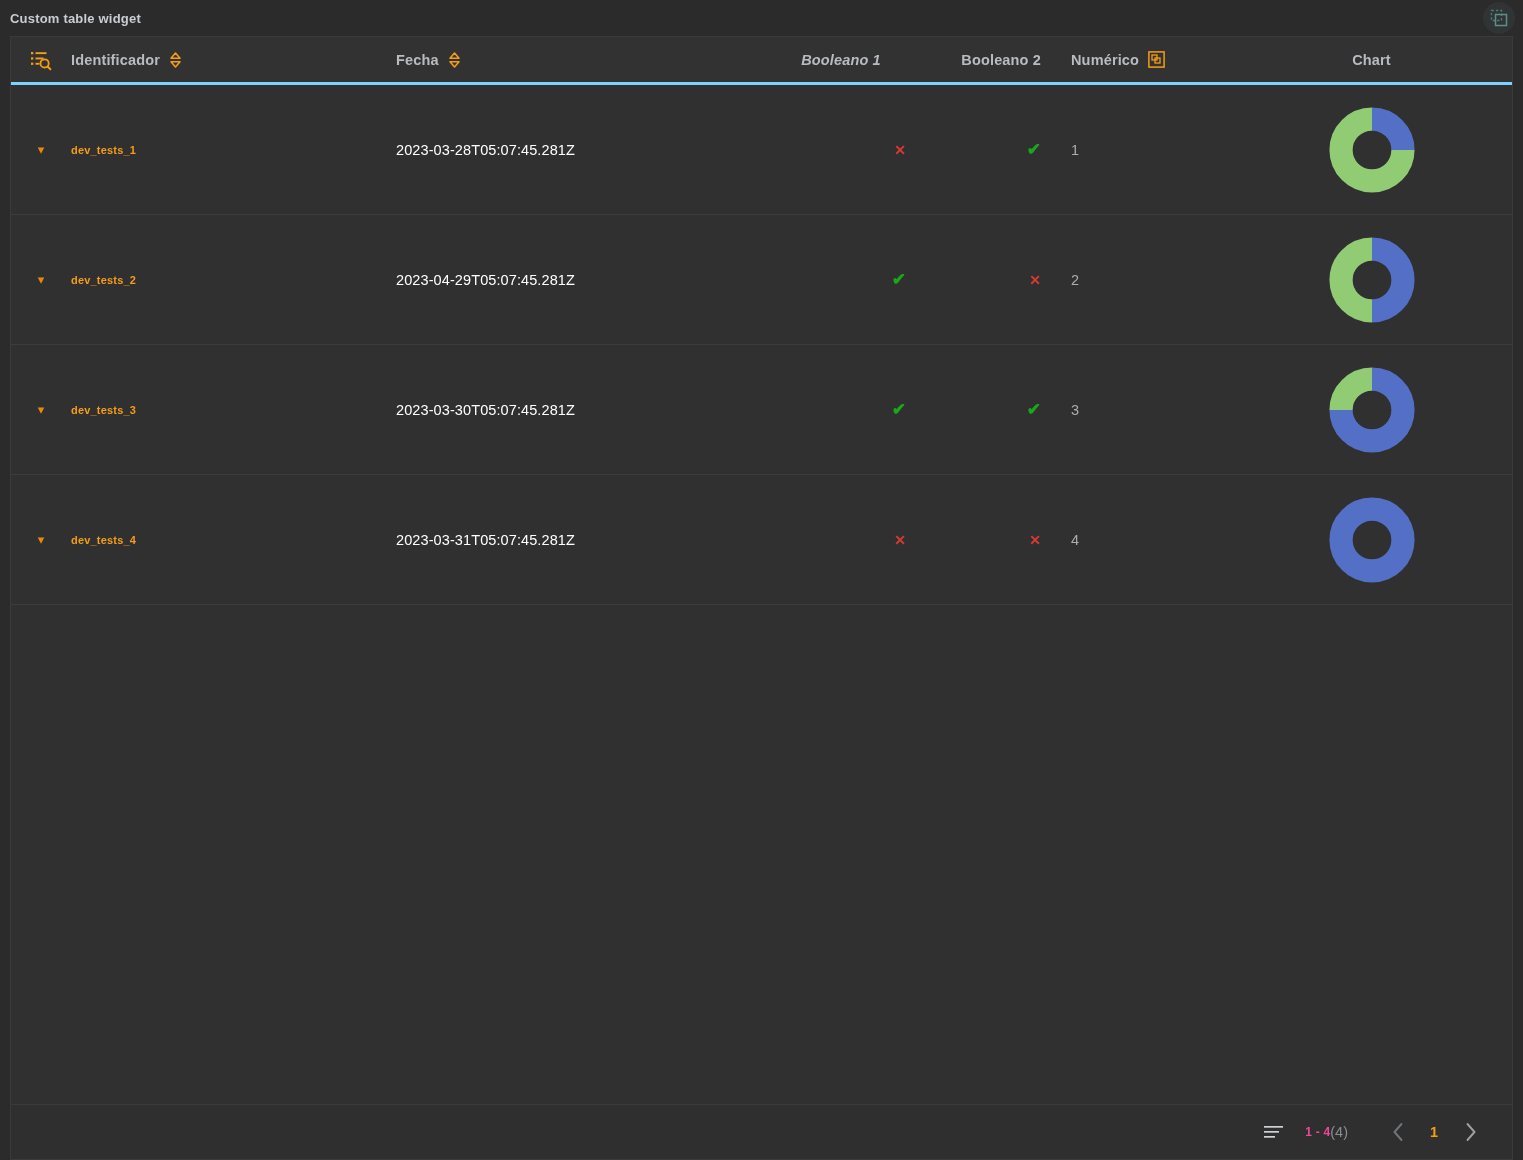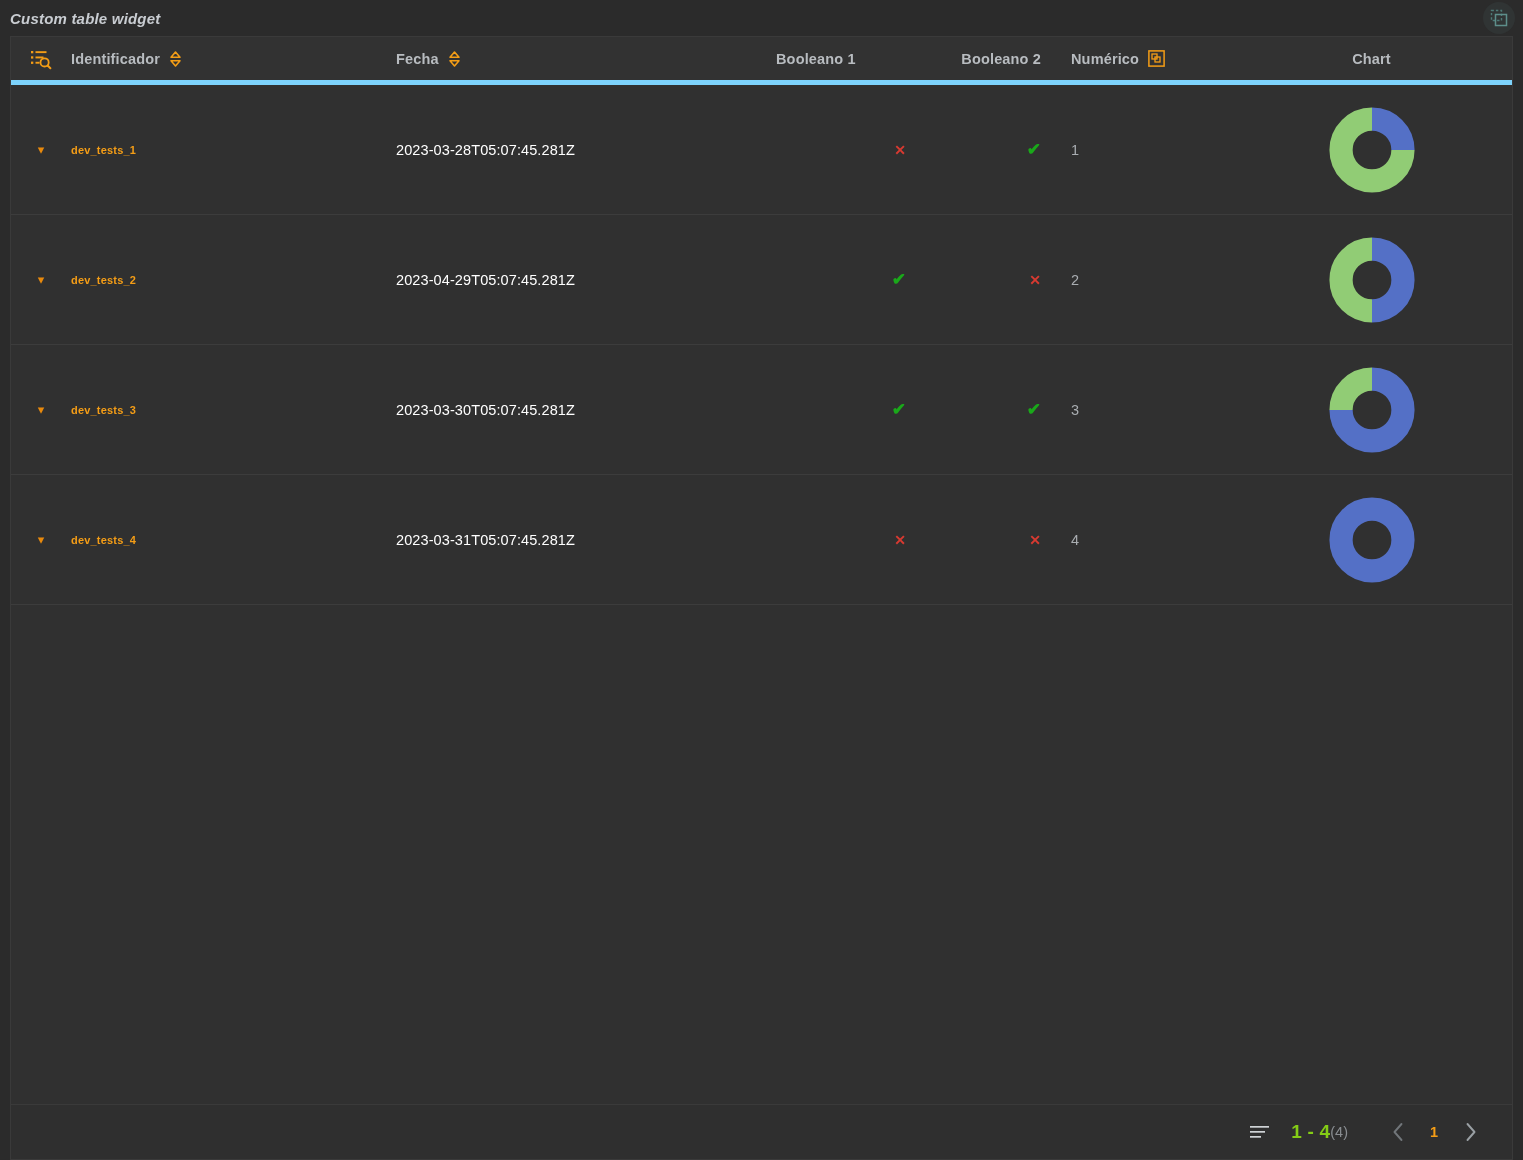--- a/index.html
+++ b/index.html
@@ -24,25 +24,24 @@
   
   .widget-titlebar {
     height: 36px;
     flex: 0 0 36px;
     display: flex;
     align-items: center;
     padding: 0 10px;
     position: relative;
   }
   .widget-title {
-    font-size: 15px;
+    font-size: 13px;
     font-weight: 700;
     color: #c9cdd2;
     letter-spacing: 0.2px;
-    font-style: italic;
   }
   .titlebar-actions {
     position: absolute;
     right: 8px;
     top: 2px;
     display: flex;
     align-items: center;
   }
   .icon-btn-round {
     width: 32px; height: 32px;
@@ -65,38 +64,38 @@
     flex-direction: column;
     min-height: 0;
     overflow: hidden;
   }
 
   .thead {
     flex: 0 0 48px;
     display: flex;
     align-items: center;
     background: #323232;
-    border-bottom: 5px solid #7dd3fc;
+    border-bottom: 3px solid #7dd3fc;
   }
 
   .th {
     display: flex;
     align-items: center;
     gap: 9px;
     font-size: 14.5px;
     font-weight: 700;
     color: #b8bcc0;
     letter-spacing: 0.15px;
     white-space: nowrap;
   }
 
   .th-expand  { width: 60px; justify-content: center; }
   .th-id      { width: 325px; }
   .th-fecha   { width: 380px; }
-  .th-bool1   { width: 130px; justify-content: flex-start; }
+  .th-bool1   { width: 130px; justify-content: center; font-style: italic; }
   .th-bool2   { width: 135px; justify-content: flex-end; }
   .th-num     { width: 190px; padding-left: 30px; }
   .th-chart   { flex: 1 1 auto; justify-content: center; text-align: right; }
 
   .sort-icon { display: inline-flex; cursor: pointer; line-height: 0; }
 
   
   .tbody {
     flex: 1 1 auto;
     overflow: hidden;
@@ -157,23 +156,23 @@
     border: 1px solid #3a3a3a;
     border-top: 1px solid #3a3a3a;
     display: flex;
     align-items: center;
     justify-content: flex-end;
     padding-right: 22px;
     gap: 0px;
   }
   .rows-icon { margin-right: 13px; display: inline-flex; cursor: pointer; line-height: 0; }
   .range-text {
-    font-size: 19px;
+    font-size: 12px;
     font-weight: 700;
-    color: #84cc16;
+    color: #ec4899;
     letter-spacing: 0.2px;
     margin-left: 8px;
   }
   .total-text {
     font-size: 14.5px;
     color: #8a8e92;
     margin-right: 30px;
   }
   .pg-arrow {
     width: 40px; height: 40px;

